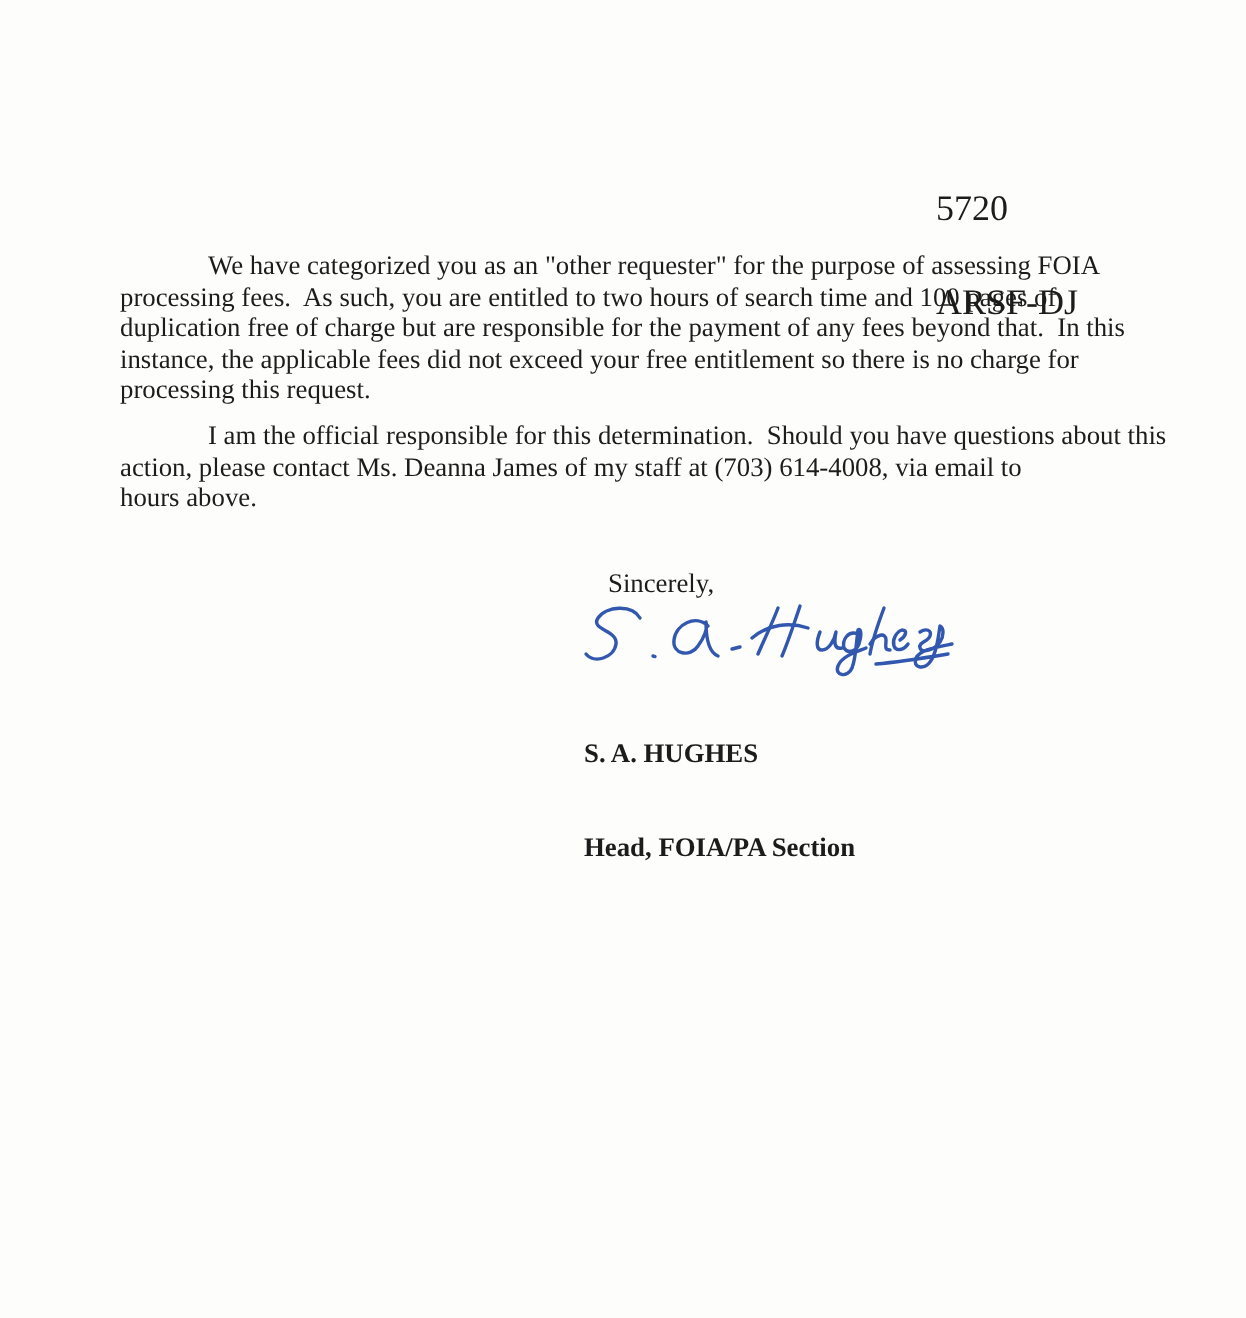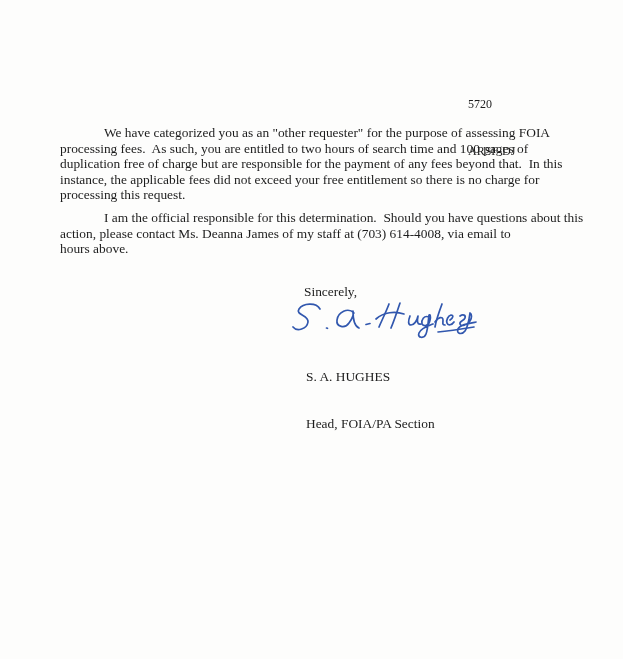--- a/index.html
+++ b/index.html
@@ -7,21 +7,21 @@
       width: 623px; height: 659px;
       background: #fdfdfc;
       font-family: "Liberation Serif", serif;
       color: #1c1c1c;
       position: relative;
       overflow: hidden;
     }
     .page { position: absolute; inset: 0; }
     .ref-block {
       position: absolute; left: 468px; top: 66px;
-      font-size: 12px; line-height: 15.6px;
+      font-size: 18px; line-height: 15.6px;
       white-space: pre;
       font-family: Liberation Serif, serif;
     }
     .body-text {
       position: absolute; left: 60px; top: 125px;
       width: 520px;
       font-size: 13.4px; line-height: 15.6px;
     }
     .line { white-space: pre; }
     .indent { padding-left: 44px; }
@@ -30,23 +30,24 @@
     .closing-salutation {
       position: absolute; left: 304px; top: 284px;
       font-size: 13.4px; line-height: 15.6px;
       white-space: pre;
     }
     .signature-svg {
       position: absolute; left: 290px; top: 299px;
       width: 188px; height: 42px;
     }
     .sig-block {
-      position: absolute; left: 306px; top: 338px;
+      position: absolute; left: 292px; top: 338px;
       font-size: 13.4px; line-height: 15.6px;
       white-space: pre;
+      font-weight: bold;
     }
   </style>
 </head>
 <body>
 
 <div class="page">
 
   <div class="ref-block">
     <div>5720</div>
     <div>ARSF-DJ</div>

